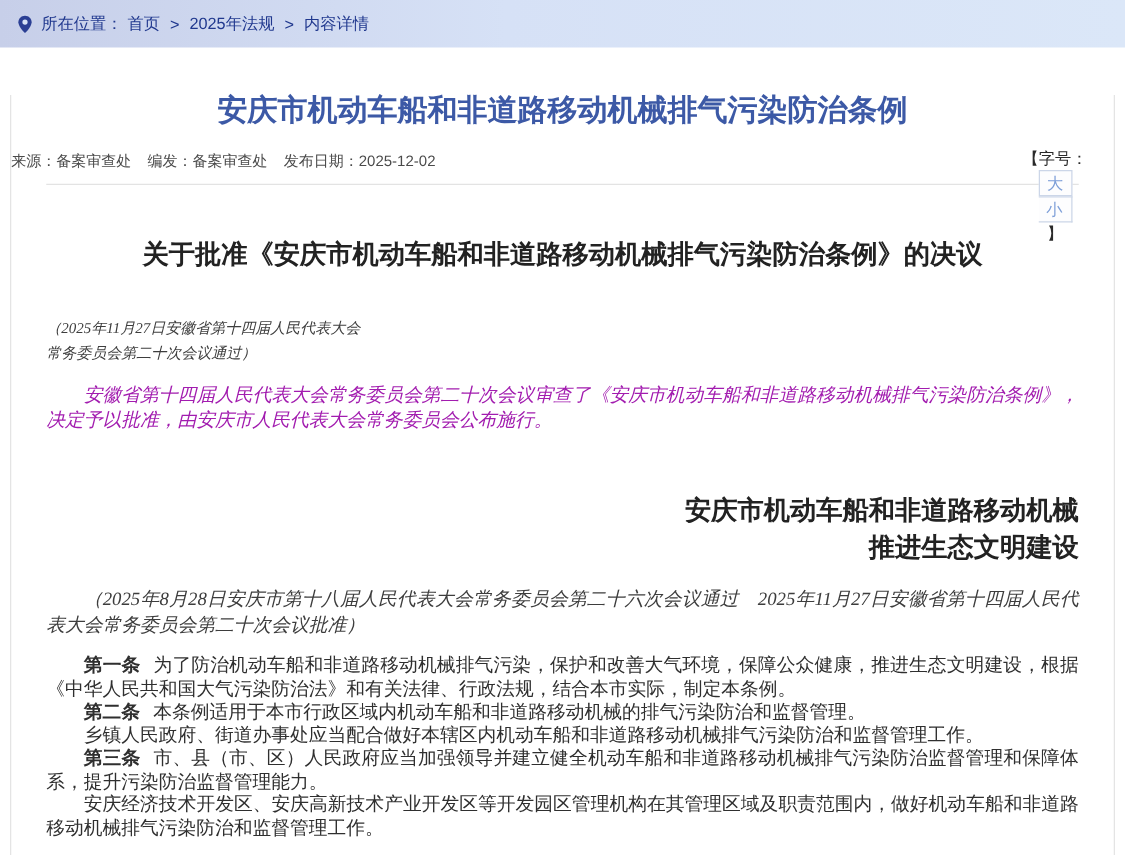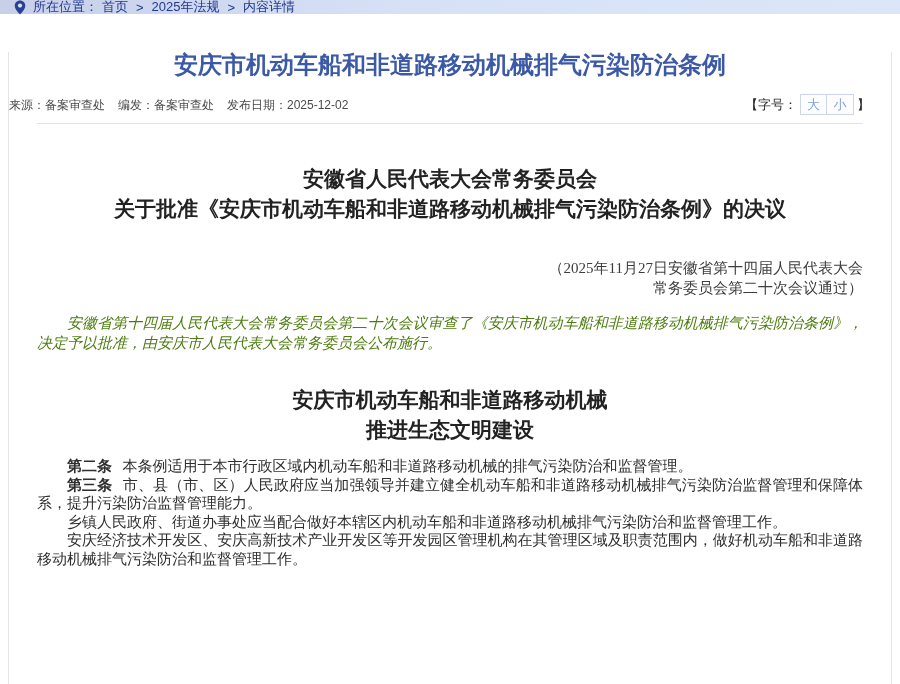--- a/index.html
+++ b/index.html
@@ -5,21 +5,21 @@
   * { box-sizing: border-box; }
   html, body {
     margin: 0; padding: 0;
     width: 900px; height: 684px;
     overflow: hidden;
     background: #ffffff;
     font-family: "Liberation Sans", "DejaVu Sans", sans-serif;
   }
   
   .breadcrumb-bar {
-    height: 14px;
+    height: 38px;
     display: flex;
     align-items: center;
     padding-left: 14px;
     background: linear-gradient(90deg, #c7cfe9 0%, #d6e1f6 45%, #dbe7f8 100%);
     font-size: 13px;
     color: #20388e;
     white-space: nowrap;
   }
   .pin-icon { display: inline-flex; margin-right: 7px; }
   .bc-label { color: #20388e; }
@@ -51,21 +51,21 @@
     font-size: 12px;
     color: #4a4a4a;
   }
   .meta-center { text-align: left; line-height: 22px; }
   .meta-center .m-label { color: #4a4a4a; }
   .meta-center .m-val { color: #4a4a4a; margin-right: 13px; }
   .meta-center .m-val:last-child { margin-right: 0; }
   .fontsize {
     position: absolute; right: 18px; top: 0;
     display: flex; align-items: center;
-    font-size: 13px; color: #2a2a2a;
+    font-size: 13px; color: #2a2a2a; flex-direction: column;
   }
   .fs-bracket { margin: 0 3px; }
   .fs-btn {
     display: inline-block;
     width: 27px; height: 21px; line-height: 19px;
     text-align: center;
     border: 1px solid #ccd6e8;
     background: #fdfdfe;
     color: #7e9fd8;
     cursor: pointer;
@@ -84,38 +84,39 @@
   }
   .res-heading, .reg-heading {
     margin: 0; padding: 0;
     text-align: center;
     font-size: 21px;
     line-height: 30px;
     font-weight: bold;
     color: #222222;
   }
   .res-heading { margin-top: 40px; }
-  .reg-heading { margin-top: 32px; }
+  .reg-heading { margin-top: 46px; text-align: right; }
   .heading-line { display: block; }
   .kai-note {
     margin-top: 34px;
-    text-align: right;
-    font-size: 15px;
+    text-align: left;
+    font-style: italic;
+    font-size: 12px;
     line-height: 20px;
     color: #3d3d3d;
   }
   .kai-note .note-line { display: block; }
   .kai-para {
     margin: 16px 0 0 0;
     font-style: italic;
     font-size: 15px;
     line-height: 19.5px;
     text-indent: 2em;
     text-align: justify;
-    color: #4d7c0f;
+    color: #a21caf;
   }
   .reg-note {
     margin: 17px 0 0 0;
     font-style: italic;
     font-size: 15px;
     line-height: 21px;
     text-indent: 2em;
     text-align: justify;
     color: #3d3d3d;
   }
@@ -166,39 +167,40 @@
         <span class="fs-btn small">小</span>
         <span class="fs-bracket">】</span>
       </div>
     </div>
 
     <div class="divider"></div>
 
     <div class="doc">
 
       <h2 class="res-heading">
-        <span class="heading-line">安徽省人民代表大会常务委员会</span>
         <span class="heading-line">关于批准《安庆市机动车船和非道路移动机械排气污染防治条例》的决议</span>
       </h2>
 
       <div class="kai-note">
         <span class="note-line">（2025年11月27日安徽省第十四届人民代表大会</span>
         <span class="note-line">常务委员会第二十次会议通过）</span>
       </div>
 
       <p class="kai-para">安徽省第十四届人民代表大会常务委员会第二十次会议审查了《安庆市机动车船和非道路移动机械排气污染防治条例》，决定予以批准，由安庆市人民代表大会常务委员会公布施行。</p>
 
       <h2 class="reg-heading">
         <span class="heading-line">安庆市机动车船和非道路移动机械</span>
         <span class="heading-line">推进生态文明建设</span>
       </h2>
 
+      <p class="reg-note">（2025年8月28日安庆市第十八届人民代表大会常务委员会第二十六次会议通过　2025年11月27日安徽省第十四届人民代表大会常务委员会第二十次会议批准）</p>
 
       <div class="articles">
+          <p><span class="article-number">第一条</span><span>为了防治机动车船和非道路移动机械排气污染，保护和改善大气环境，保障公众健康，推进生态文明建设，根据《中华人民共和国大气污染防治法》和有关法律、行政法规，结合本市实际，制定本条例。</span></p>
           <p><span class="article-number">第二条</span><span>本条例适用于本市行政区域内机动车船和非道路移动机械的排气污染防治和监督管理。</span></p>
+          <p><span>乡镇人民政府、街道办事处应当配合做好本辖区内机动车船和非道路移动机械排气污染防治和监督管理工作。</span></p>
           <p><span class="article-number">第三条</span><span>市、县（市、区）人民政府应当加强领导并建立健全机动车船和非道路移动机械排气污染防治监督管理和保障体系，提升污染防治监督管理能力。</span></p>
-          <p><span>乡镇人民政府、街道办事处应当配合做好本辖区内机动车船和非道路移动机械排气污染防治和监督管理工作。</span></p>
           <p><span>安庆经济技术开发区、安庆高新技术产业开发区等开发园区管理机构在其管理区域及职责范围内，做好机动车船和非道路移动机械排气污染防治和监督管理工作。</span></p>
         </div>
 
     </div>
   </div>
 </div>
 
 </body></html>

